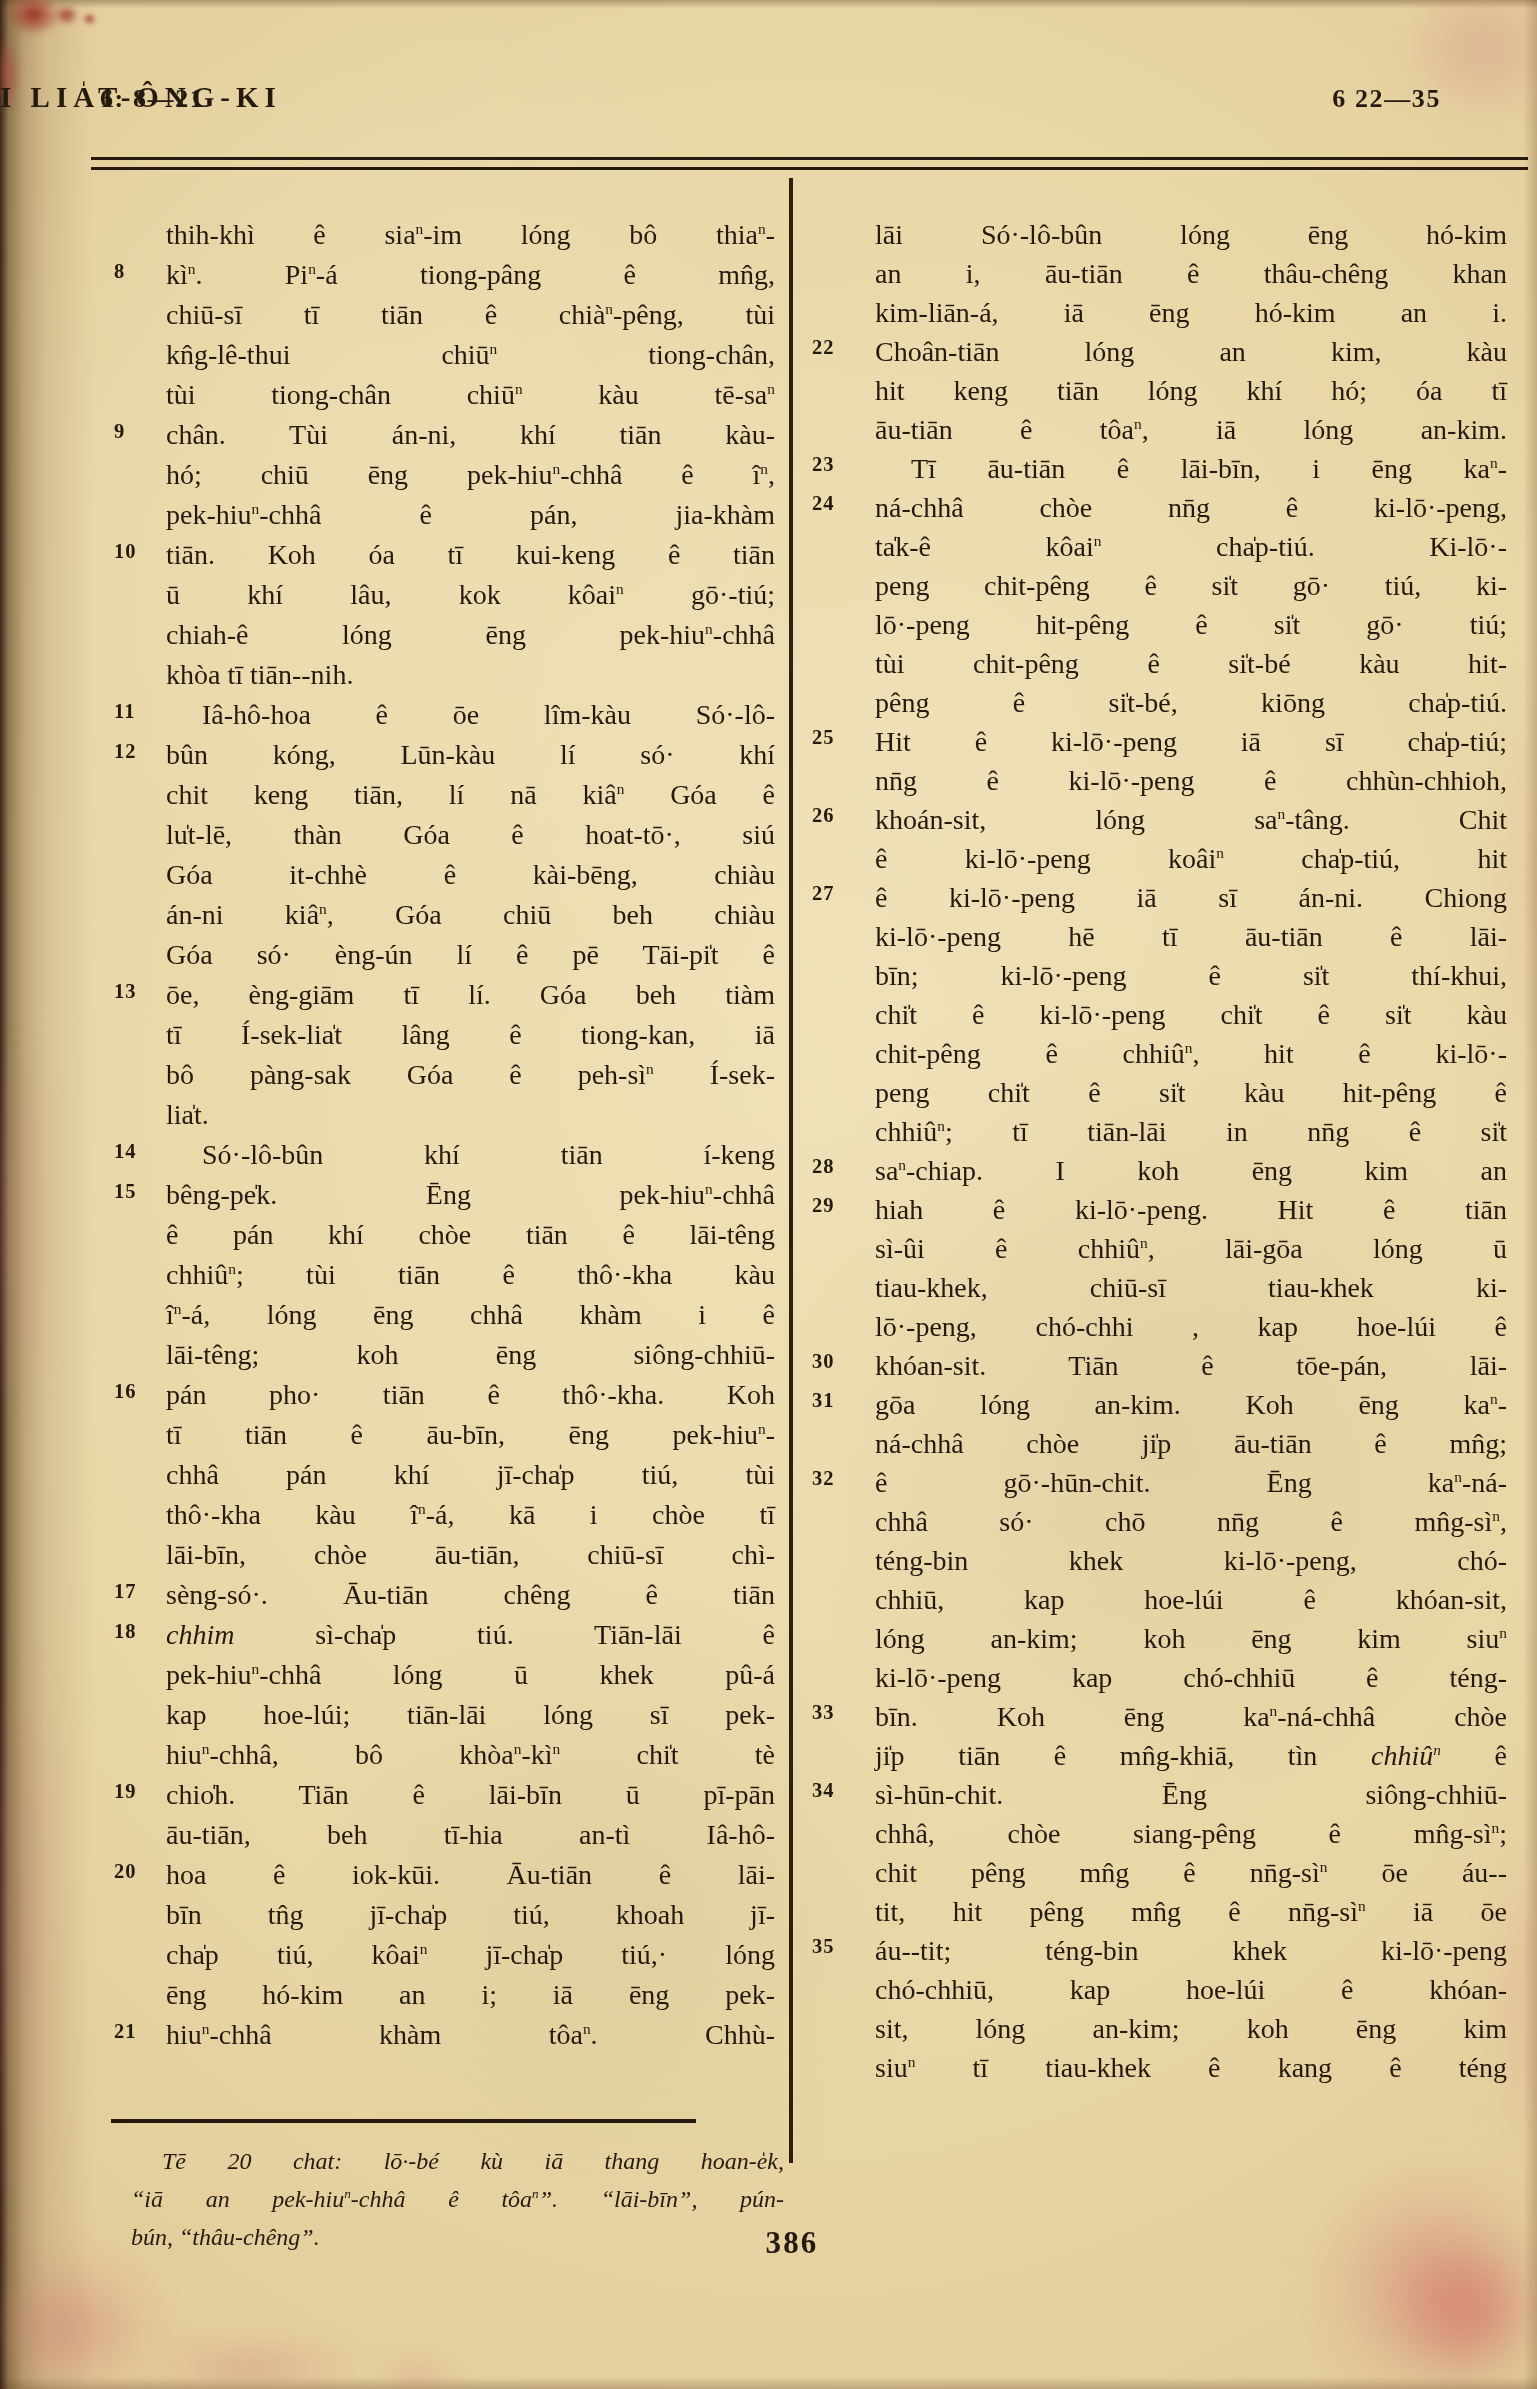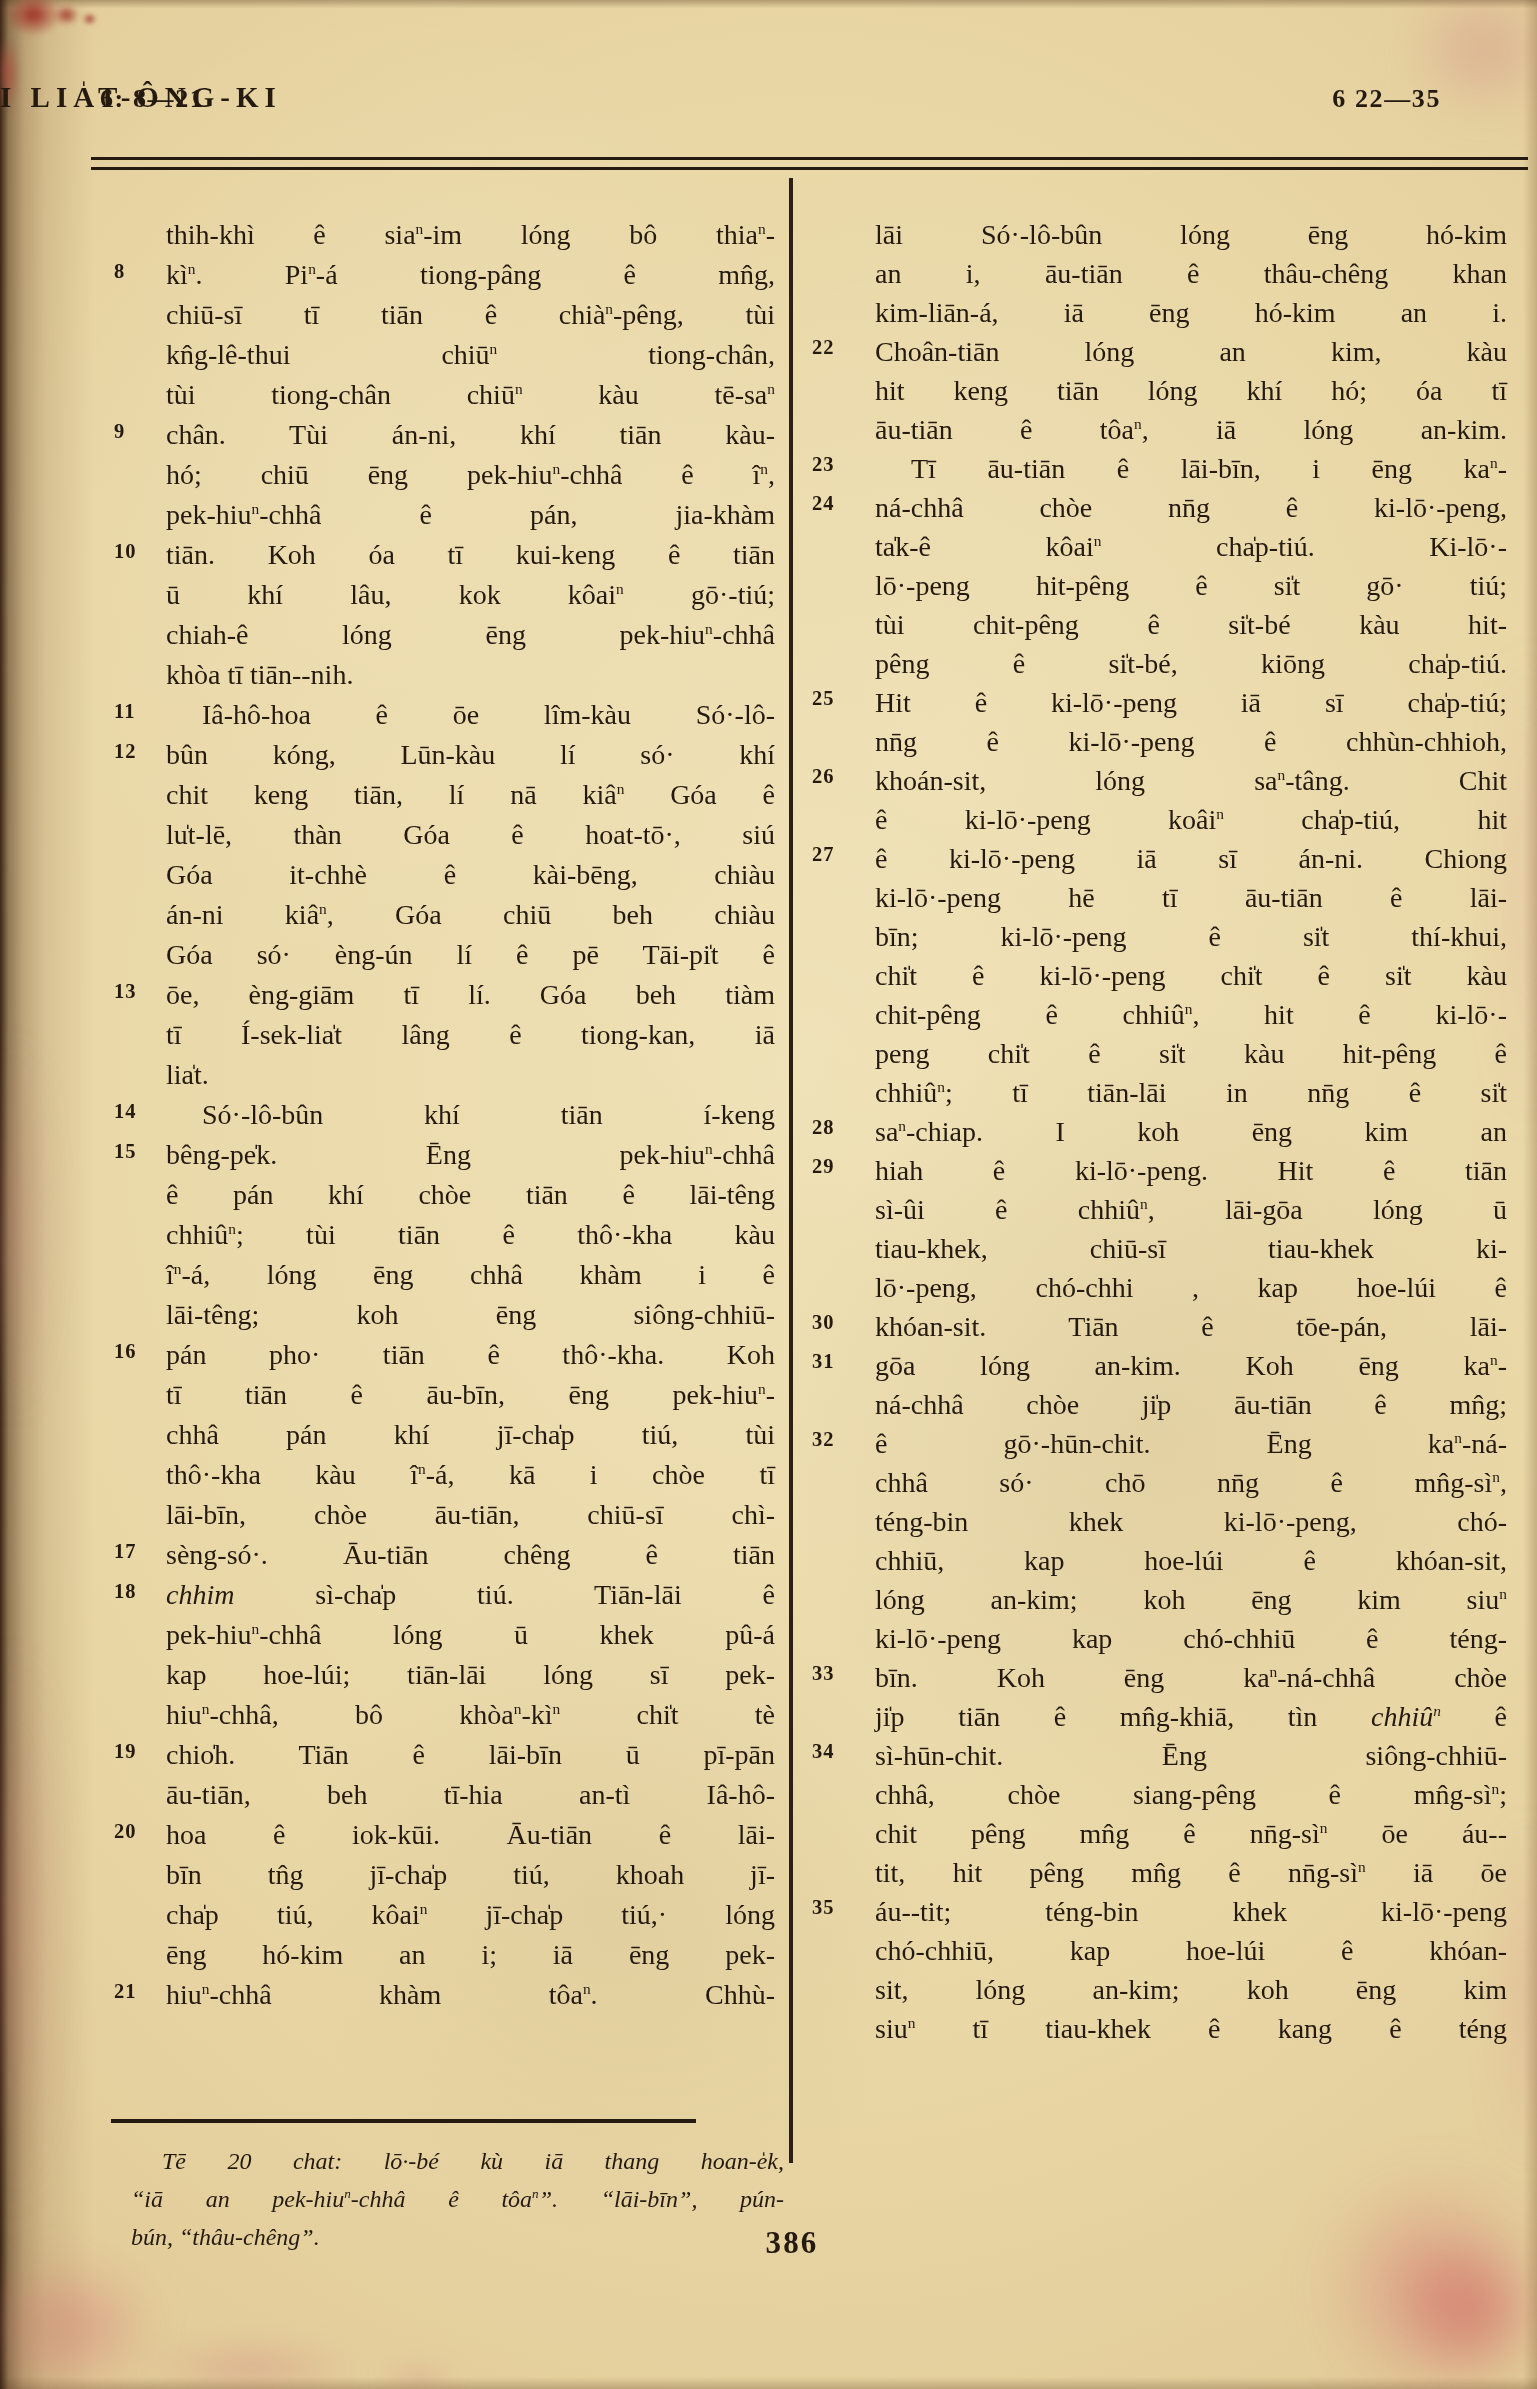--- a/index.html
+++ b/index.html
@@ -155,20 +155,23 @@
         </div>
         <div class="line">
           <span>Góa só· èng-ún lí ê pē Tāi-pi̍t ê</span>
         </div>
         <div class="line">
           <span class="verse">13</span><span>ōe, èng-giām tī lí. Góa beh tiàm</span>
         </div>
         <div class="line">
           <span>tī Í-sek-lia̍t lâng ê tiong-kan, iā</span>
         </div>
+        <div class="line">
+          <span>bô pàng-sak Góa ê peh-sì<sup class="nsup">n</sup> Í-sek-</span>
+        </div>
         <div class="line noj">
           <span>lia̍t.</span>
         </div>
         <div class="line indent">
           <span class="verse">14</span><span>Só·-lô-bûn khí tiān í-keng</span>
         </div>
         <div class="line">
           <span class="verse">15</span><span>bêng-pe̍k. Ēng pek-hiu<sup class="nsup">n</sup>-chhâ</span>
         </div>
         <div class="line">
@@ -257,20 +260,23 @@
           <span>āu-tiān ê tôa<sup class="nsup">n</sup>, iā lóng an-kim.</span>
         </div>
         <div class="line indent">
           <span class="verse">23</span><span>Tī āu-tiān ê lāi-bīn, i ēng ka<sup class="nsup">n</sup>-</span>
         </div>
         <div class="line">
           <span class="verse">24</span><span>ná-chhâ chòe nn̄g ê ki-lō·-peng,</span>
         </div>
         <div class="line">
           <span>ta̍k-ê kôai<sup class="nsup">n</sup> cha̍p-tiú. Ki-lō·-</span>
+        </div>
+        <div class="line">
+          <span>peng chit-pêng ê si̍t gō· tiú, ki-</span>
         </div>
         <div class="line">
           <span>lō·-peng hit-pêng ê si̍t gō· tiú;</span>
         </div>
         <div class="line">
           <span>tùi chit-pêng ê si̍t-bé kàu hit-</span>
         </div>
         <div class="line">
           <span>pêng ê si̍t-bé, kiōng cha̍p-tiú.</span>
         </div>

